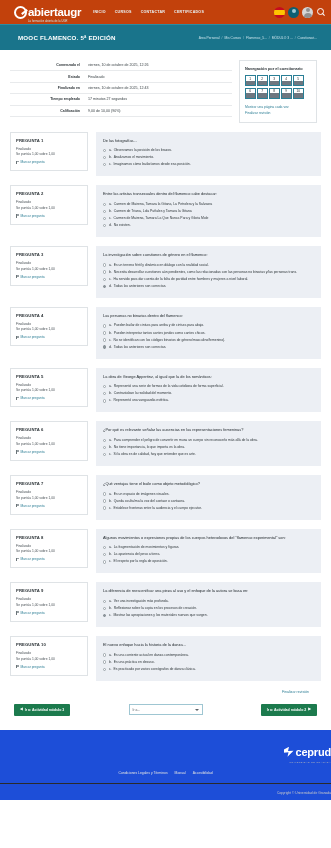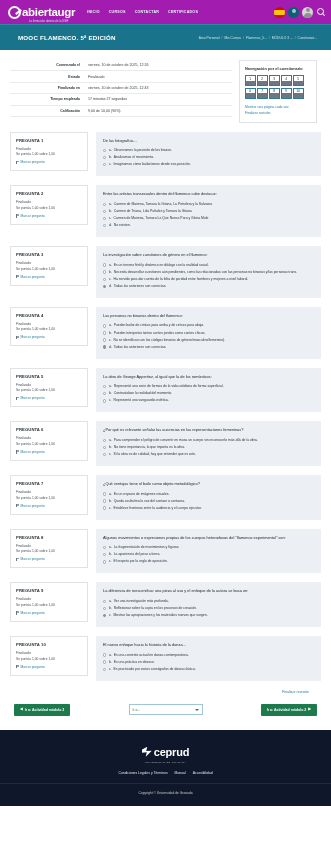--- a/index.html
+++ b/index.html
@@ -6,27 +6,26 @@
   html, body {
     width: 331px;
     background: #ffffff;
     font-family: "Liberation Sans", sans-serif;
     color: #1d2125;
   }
   body { width: 331px; overflow-x: hidden; }
 
   
   .navbar {
-    background: #a21caf;
+    background: #c2410c;
     height: 24px;
     display: flex;
     align-items: center;
-    padding: 0 6px;
+    padding: 0 12px;
     position: relative;
-    text-align: center;
   }
   .brand {
     display: flex;
     align-items: center;
     gap: 1px;
     margin-left: 2px;
   }
   .brand-mark {
     width: 13px; height: 13px;
     border: 2px solid #ffffff;
@@ -383,23 +382,23 @@
     width: 0; height: 0;
     border-left: 2px solid transparent;
     border-right: 2px solid transparent;
     border-top: 2.6px solid #5a6166;
   }
   .arrow-l { font-size: 3.6px; line-height: 3.6px; }
   .arrow-r { font-size: 3.6px; line-height: 3.6px; }
 
   
   .footer {
-    background: #0f172a;
-    padding: 13px 0 11px 0;
-    text-align: center;
+    background: #1d4ed8;
+    padding: 13px 0 5px 0;
+    text-align: right;
   }
   .footer-logo {
     display: inline-flex;
     align-items: center;
     gap: 2px;
     color: #ffffff;
     font-size: 11px;
     font-weight: bold;
     letter-spacing: -0.2px;
   }

